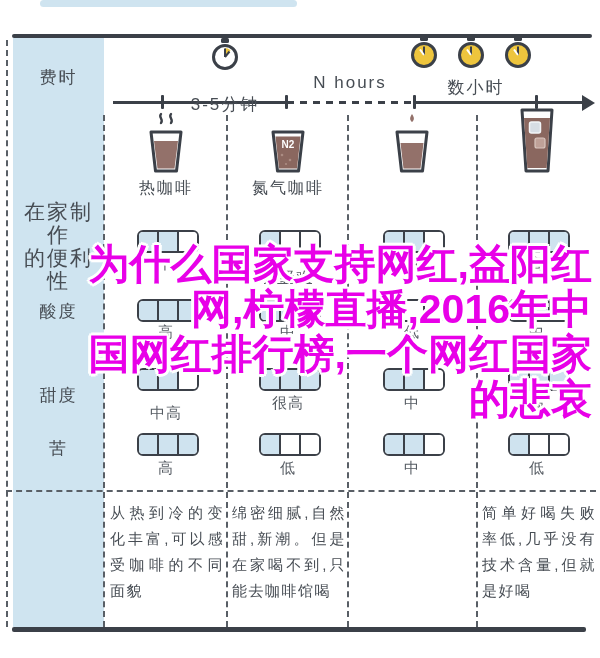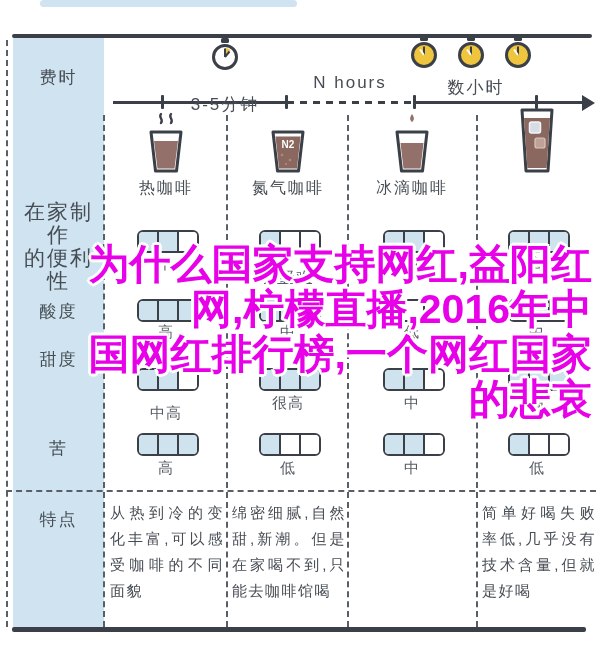--- a/index.html
+++ b/index.html
@@ -53,23 +53,22 @@
   <div class="abs vdash" style="left:103px;top:115px;height:512px;"></div>
   <div class="abs vdash" style="left:226px;top:115px;height:512px;"></div>
   <div class="abs vdash" style="left:347px;top:115px;height:512px;"></div>
   <div class="abs vdash" style="left:476px;top:115px;height:512px;"></div>
   <div class="abs hdash" style="left:6px;top:490px;width:590px;"></div>
 
   <div class="abs side-label" style="top:66px;">费时</div>
   <div class="abs side-label" style="top:200px;font-size:21px;">在家制作
 的便利性</div>
   <div class="abs side-label" style="top:300px;">酸度</div>
-  <div class="abs side-label" style="top:348px;">甜度</div>
+  <div class="abs side-label" style="top:384px;">甜度</div>
   <div class="abs side-label" style="top:437px;">苦</div>
-  <div class="abs side-label" style="top:508px;">特点</div>
 
   <div class="abs tl-solid" style="left:113px;top:101px;width:174px;"></div>
   <div class="abs tl-dashed" style="left:287px;top:101px;width:128px;"></div>
   <div class="abs tl-solid" style="left:415px;top:101px;width:170px;"></div>
   <div class="abs tick" style="left:161px;top:95px;"></div>
   <div class="abs tick" style="left:285px;top:95px;"></div>
   <div class="abs tick" style="left:413px;top:95px;"></div>
   <div class="abs tick" style="left:535px;top:95px;"></div>
   <div class="abs arrowhead" style="left:582px;top:94.5px;"></div>
 
@@ -124,21 +123,20 @@
   </svg>
   <svg class="abs" style="left:509px;top:106px;" width="56" height="68" viewBox="0 0 56 68">
     <polygon points="13,4 43,4 39,65 17,65" fill="#fdfdfd" stroke="#3b4048" stroke-width="3" stroke-linejoin="round"></polygon>
     <polygon points="15,12 41,12 37.7,62 18.3,62" fill="#8a675f"></polygon>
     <rect x="20.5" y="16" width="11" height="11" rx="2" fill="#d7dde4" stroke="#f2f5f8" stroke-width="1.5"></rect>
     <rect x="26" y="32" width="10" height="10" rx="2" fill="#bfa198" stroke="#d9c6bf" stroke-width="1.2"></rect>
   </svg>
 
   <div class="abs cup-label" style="left:111px;top:178px;">热咖啡</div>
   <div class="abs cup-label" style="left:233px;top:178px;">氮气咖啡</div>
-  <div class="abs cup-label" style="left:357px;top:178px;">冰滴咖啡</div>
 
   <div class="abs bar" style="left:137px;top:230px;">
       <div class="cell filled"></div>
       <div class="cell filled"></div>
       <div class="cell"></div>
     </div>
   <div class="abs bar" style="left:259px;top:230px;">
       <div class="cell filled"></div>
       <div class="cell"></div>
       <div class="cell"></div>

